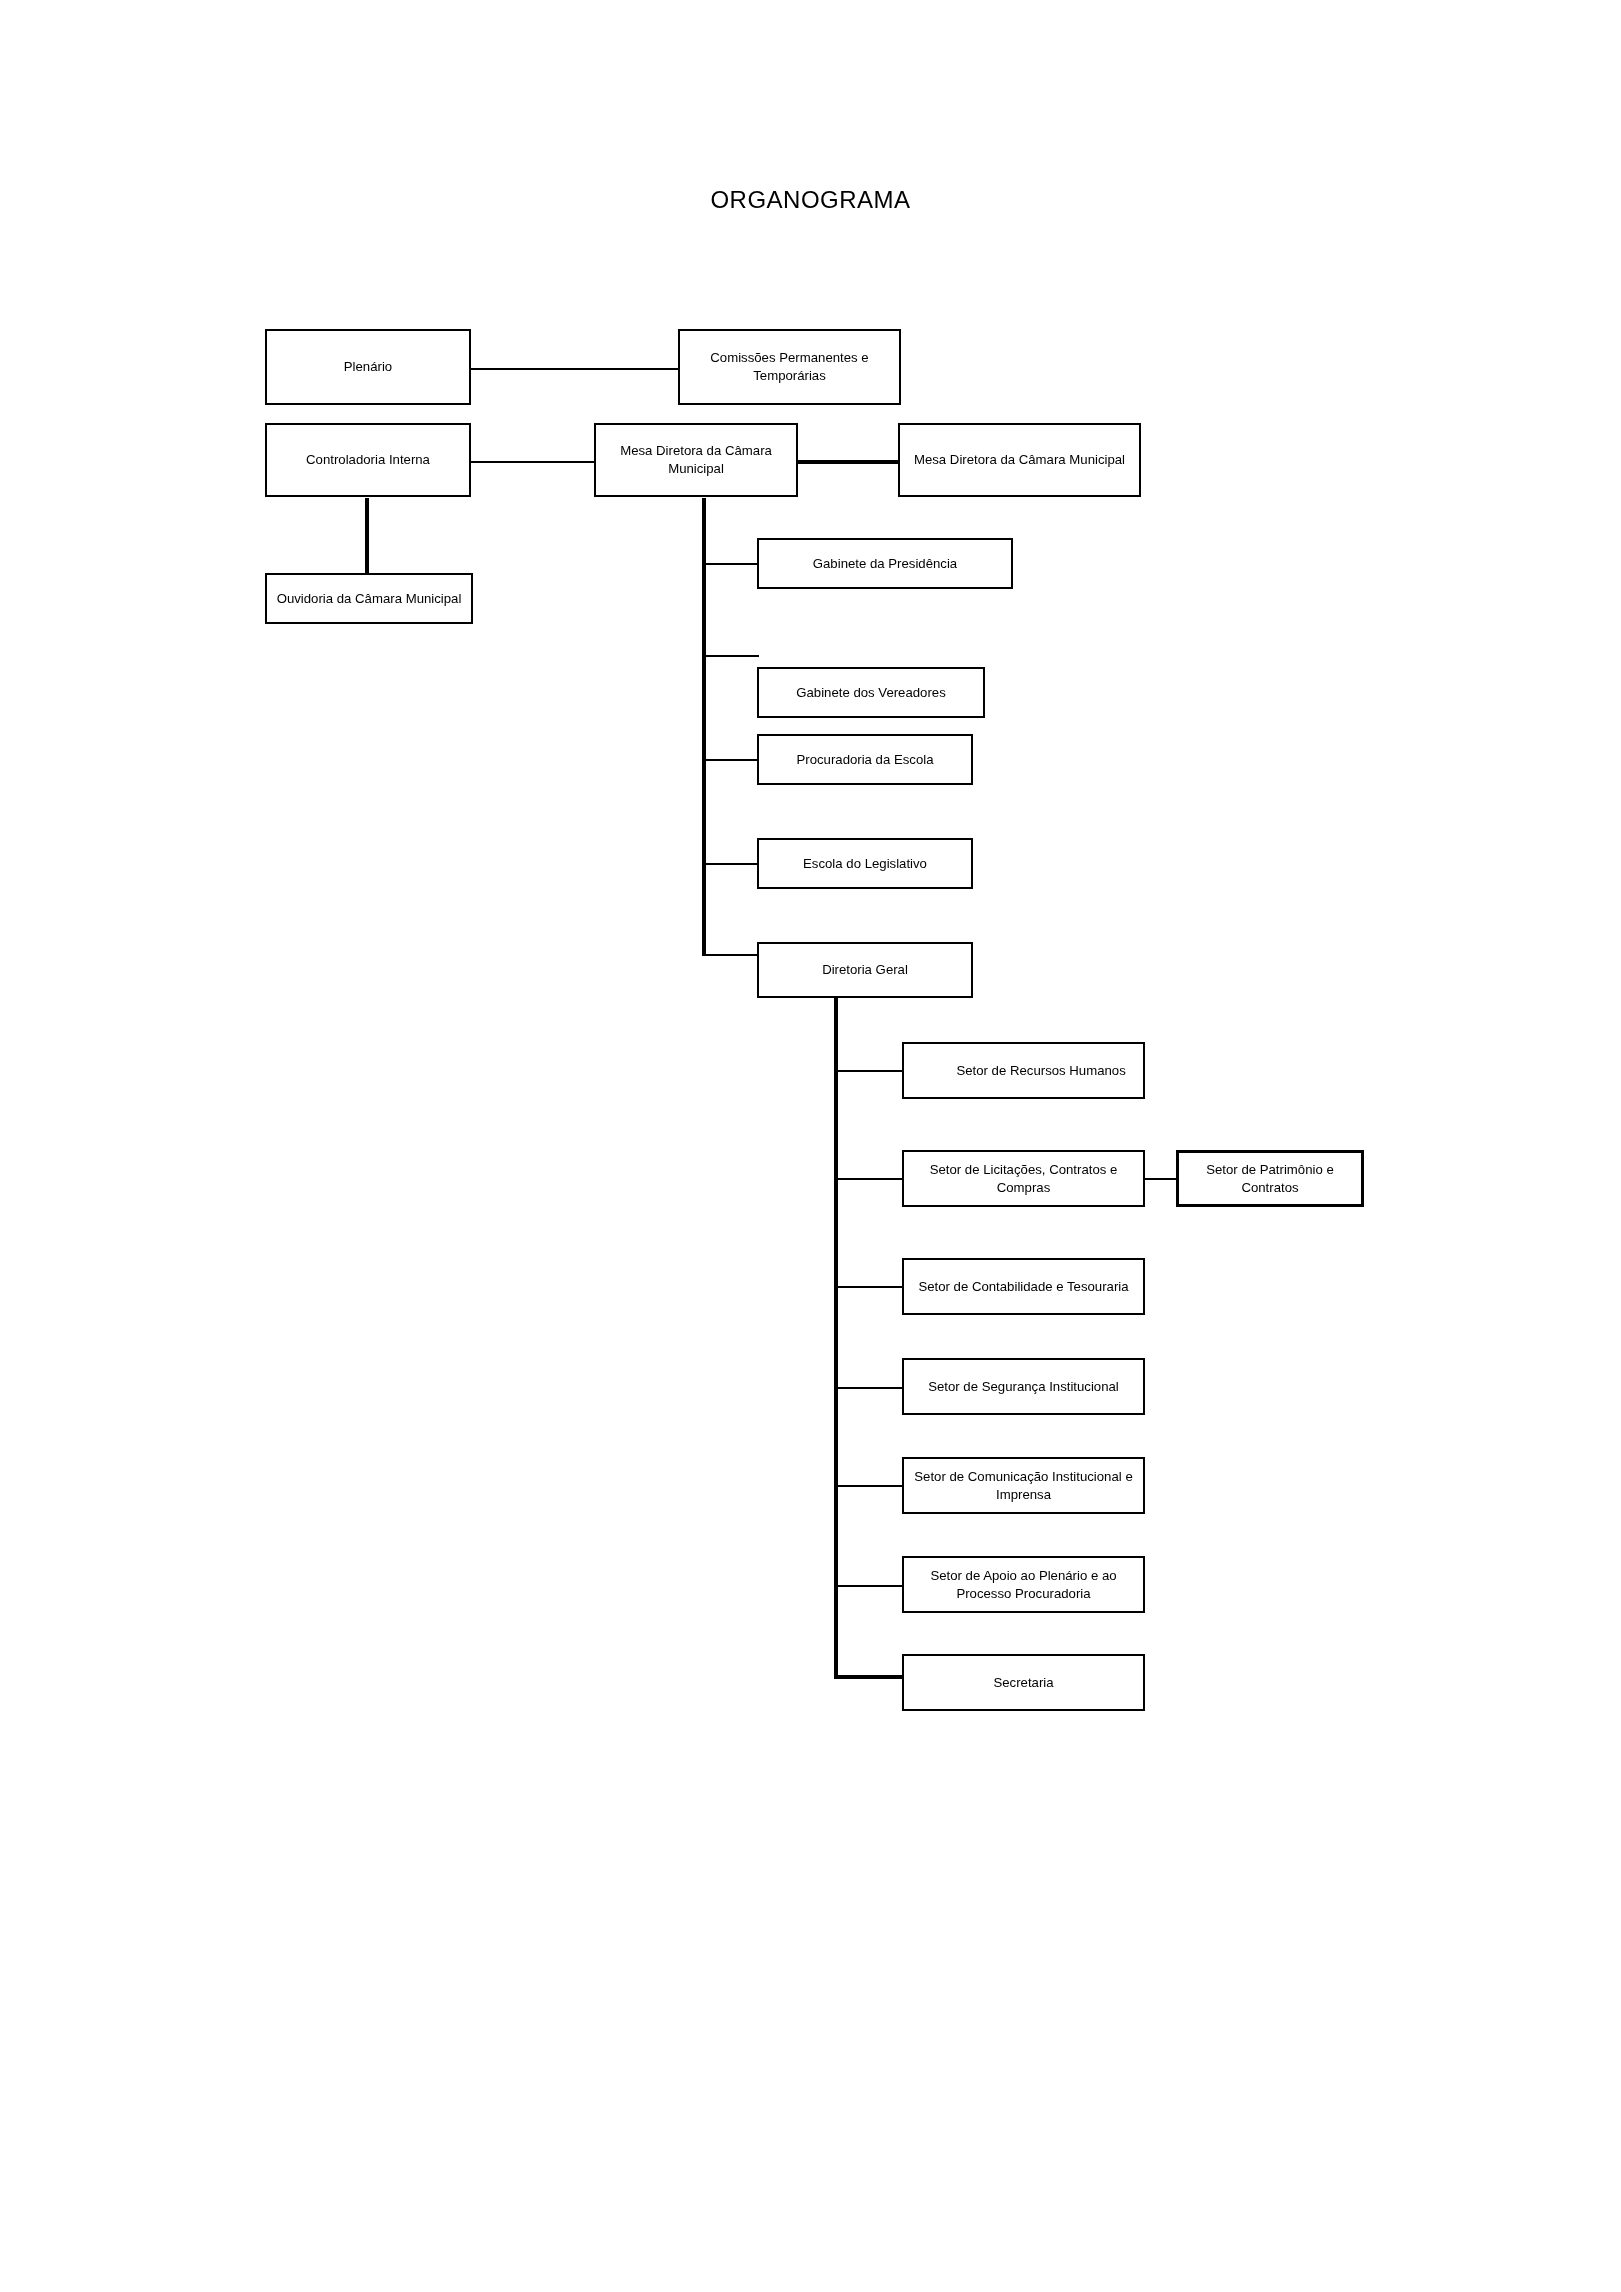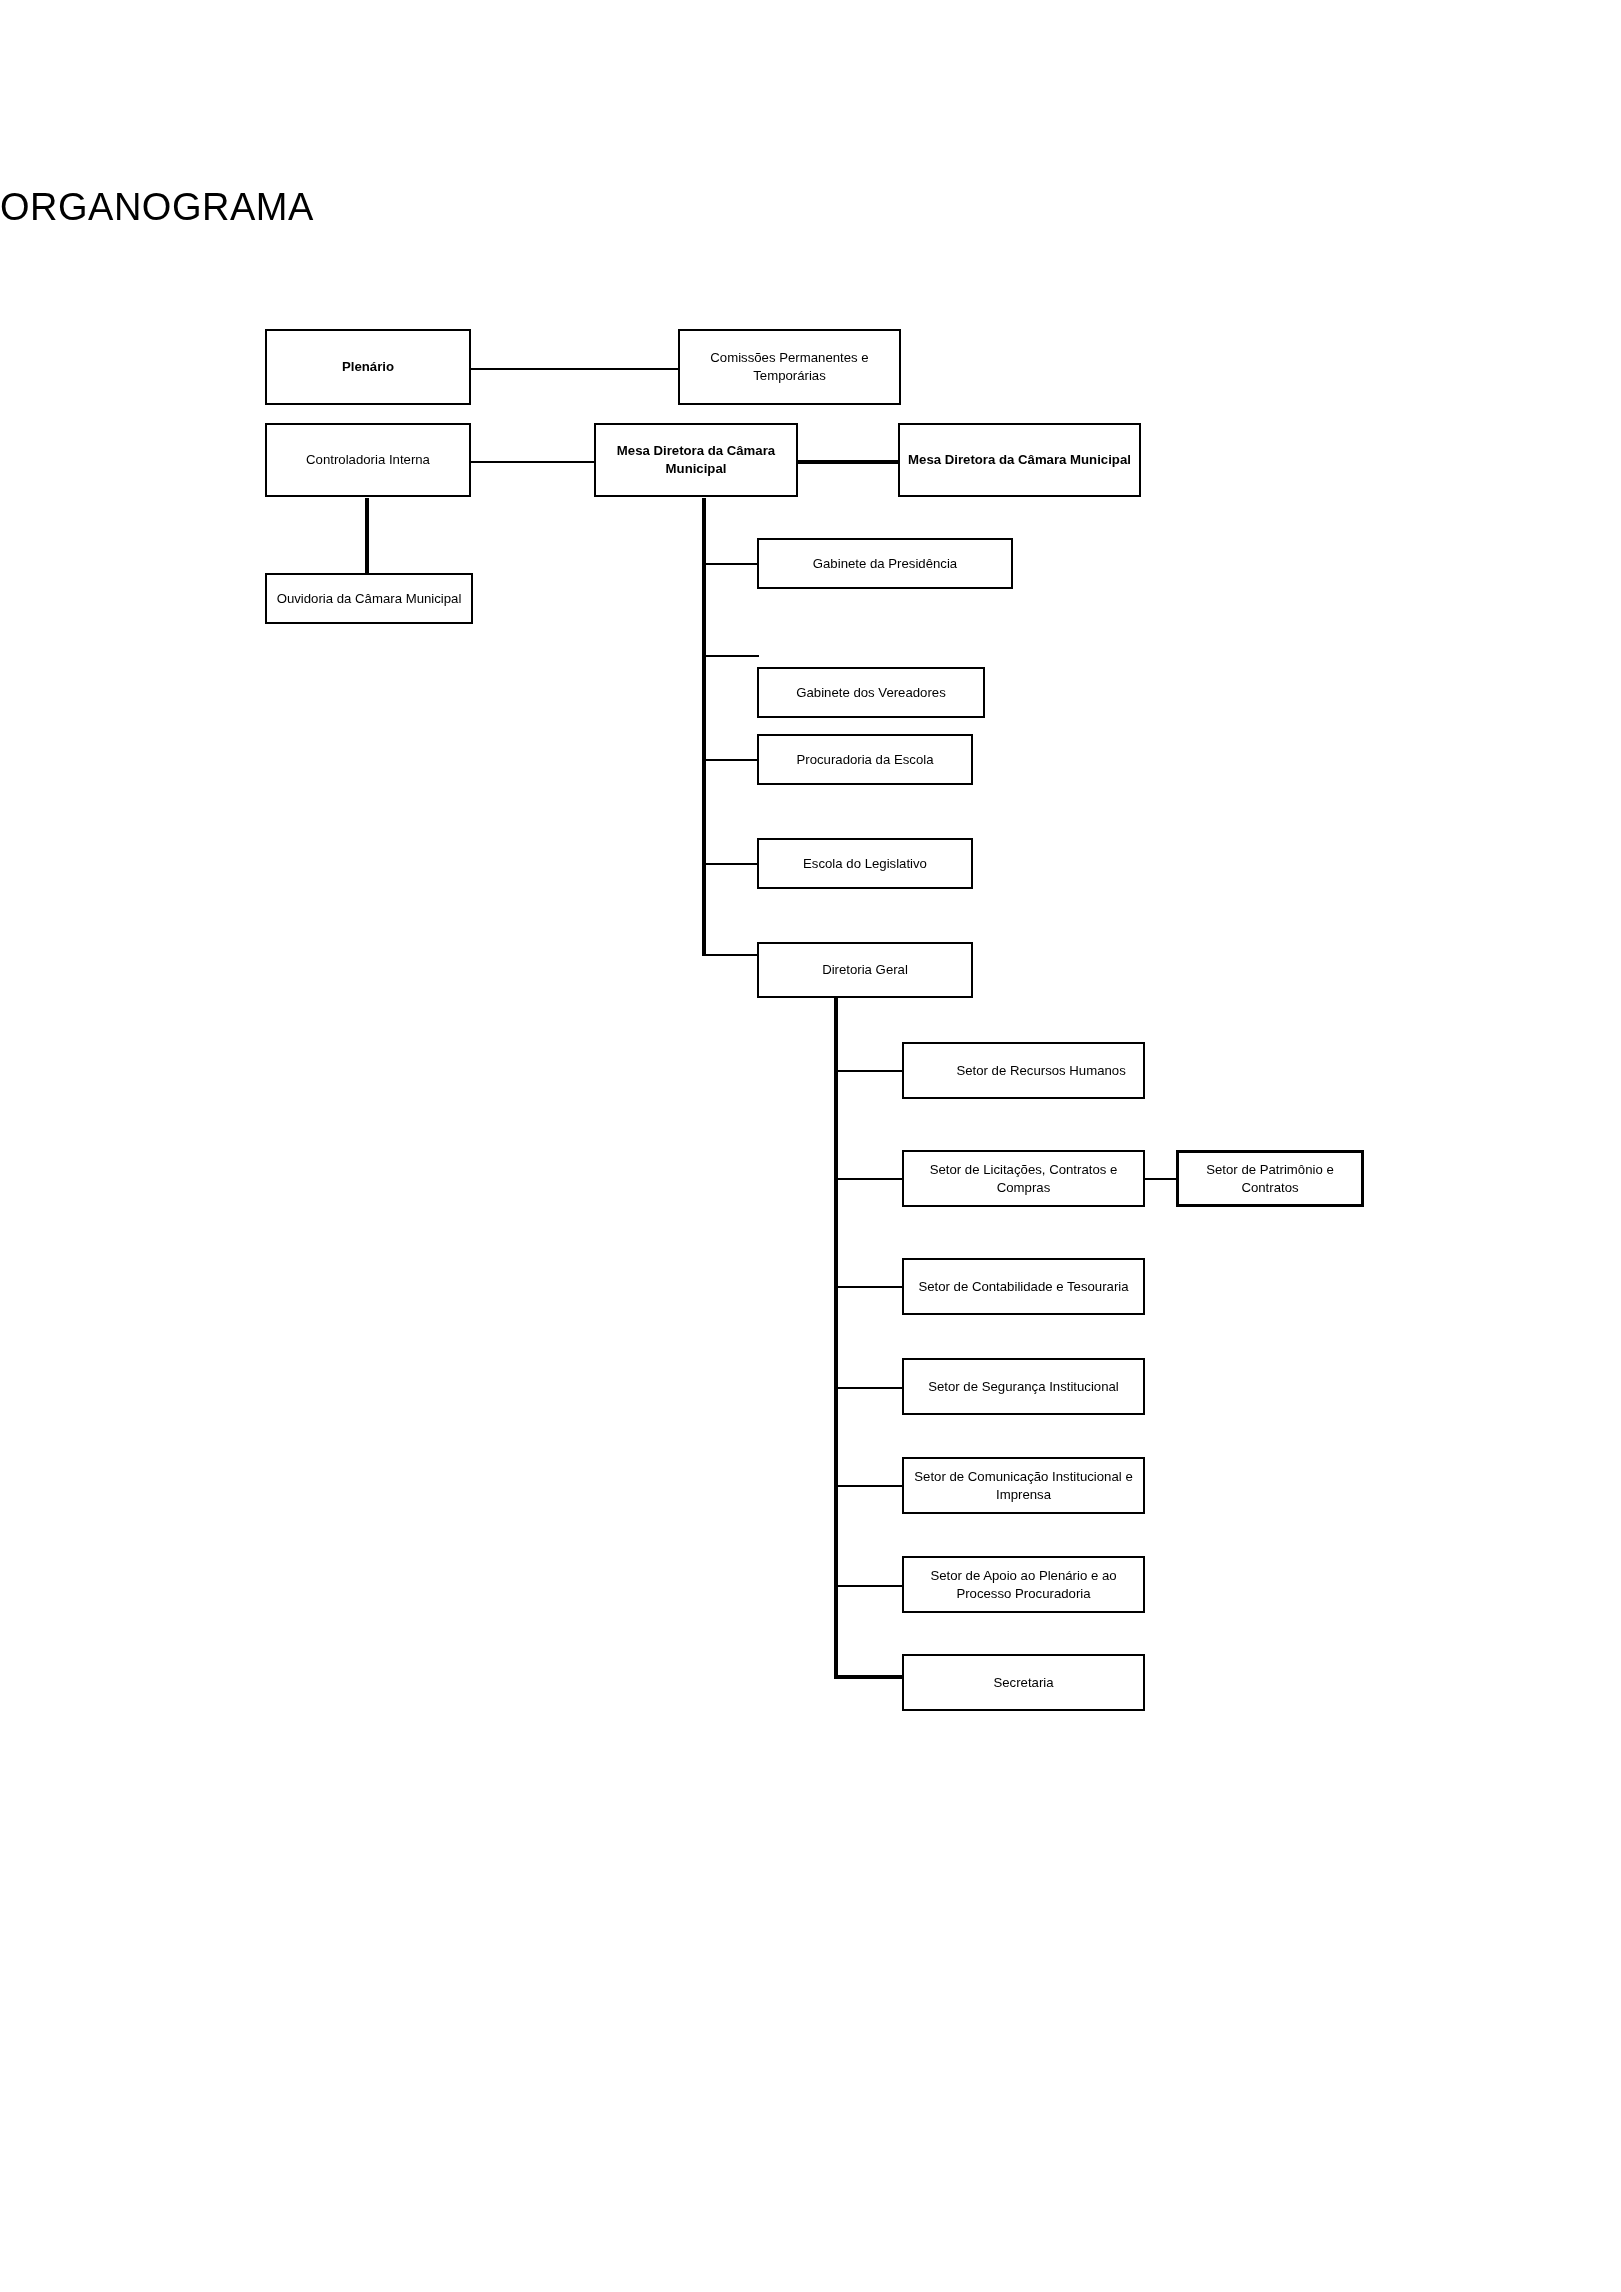--- a/index.html
+++ b/index.html
@@ -16,42 +16,43 @@
     width: 1621px;
     height: 2293px;
     background: #ffffff;
     overflow: hidden;
   }
   #chart-title {
     position: absolute;
     left: 0;
     top: 186px;
     width: 1621px;
-    font-size: 38px;
+    text-align: center;
+    font-size: 24px;
     font-weight: 400;
     letter-spacing: 0.5px;
     color: #000000;
   }
   .node {
     position: absolute;
     box-sizing: border-box;
     border: 2px solid #000000;
     background: #ffffff;
     display: flex;
     align-items: center;
     justify-content: center;
     text-align: center;
     font-size: 13.2px;
     line-height: 1.35;
     color: #000000;
     padding: 2px 7.8px;
     z-index: 3;
   }
   .node.bold {
-    font-weight: bold;
+    font-weight: normal;
   }
   .node.thick {
     border-width: 3.9px;
   }
   .conn {
     position: absolute;
     background: #000000;
     z-index: 1;
   }
   .conn.h { height: 2px; }

